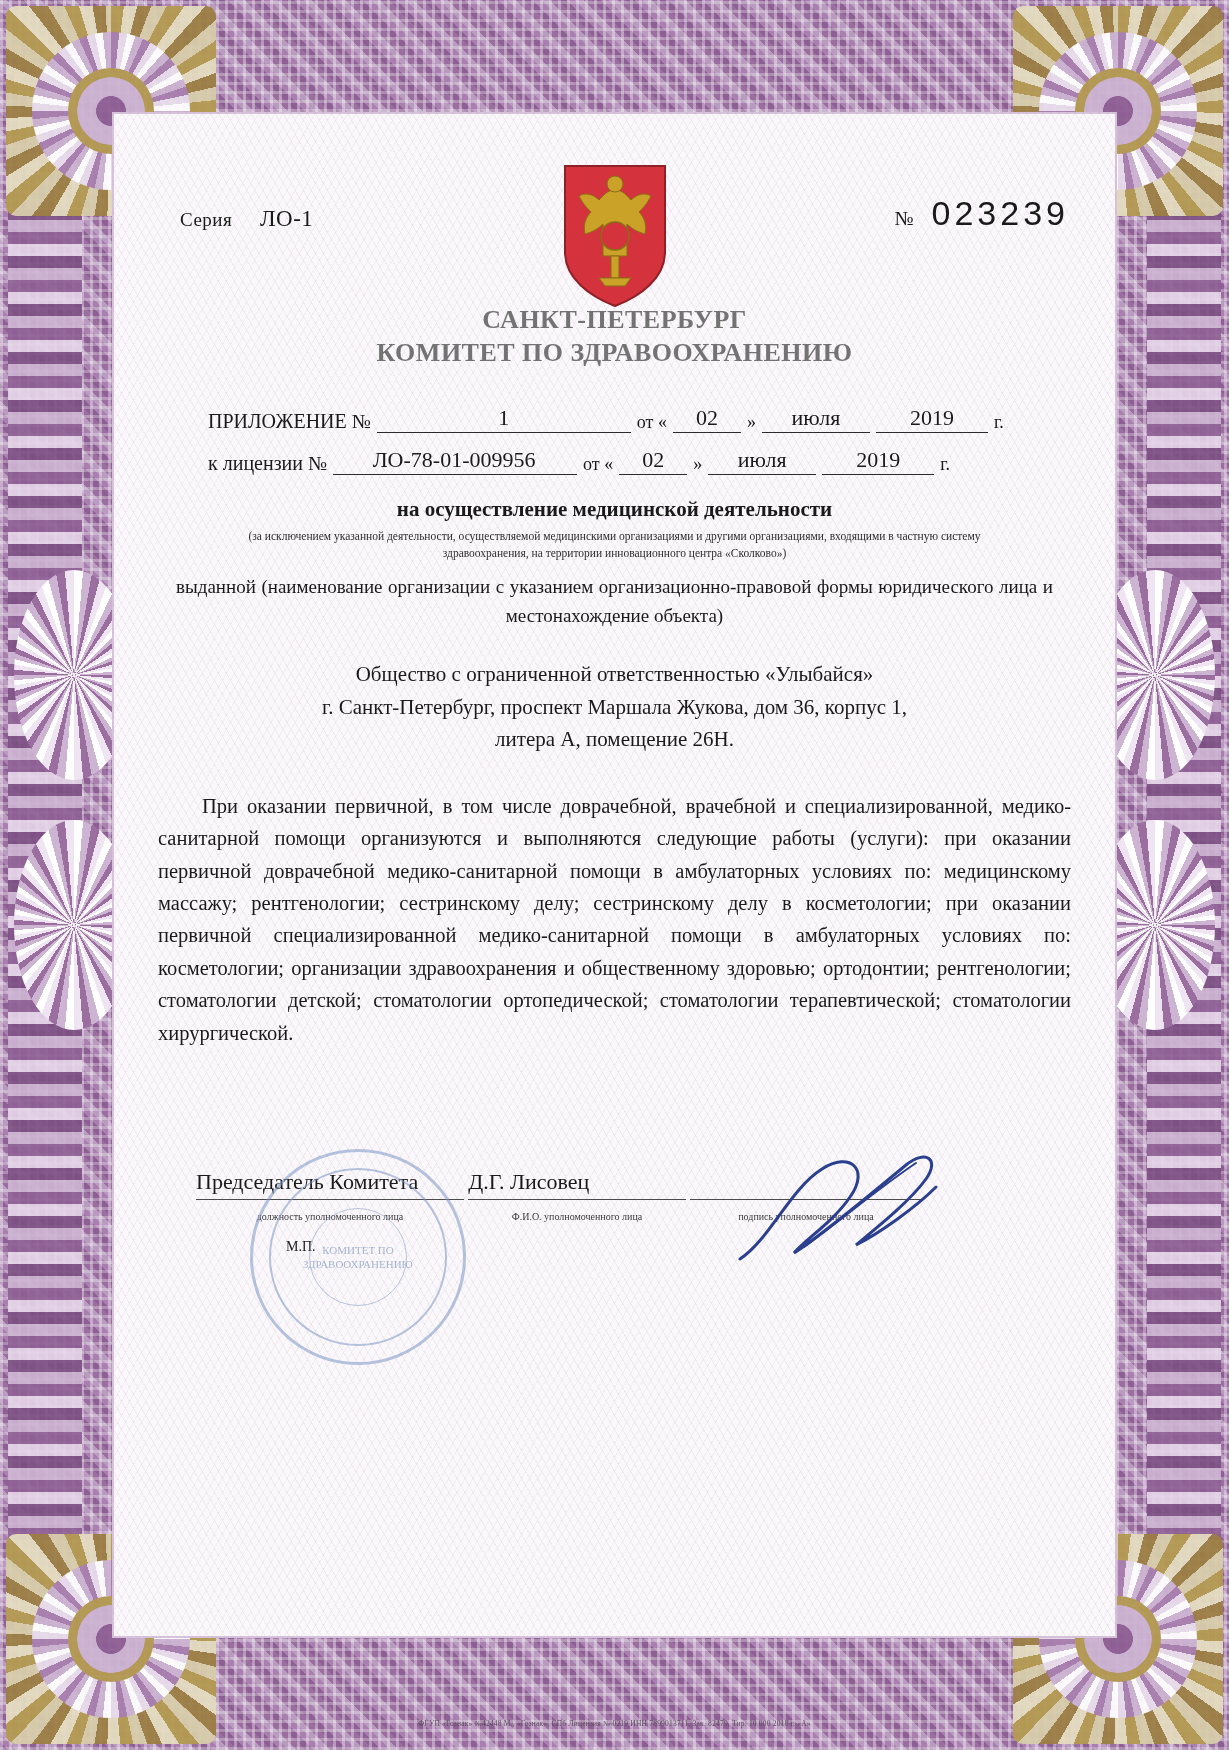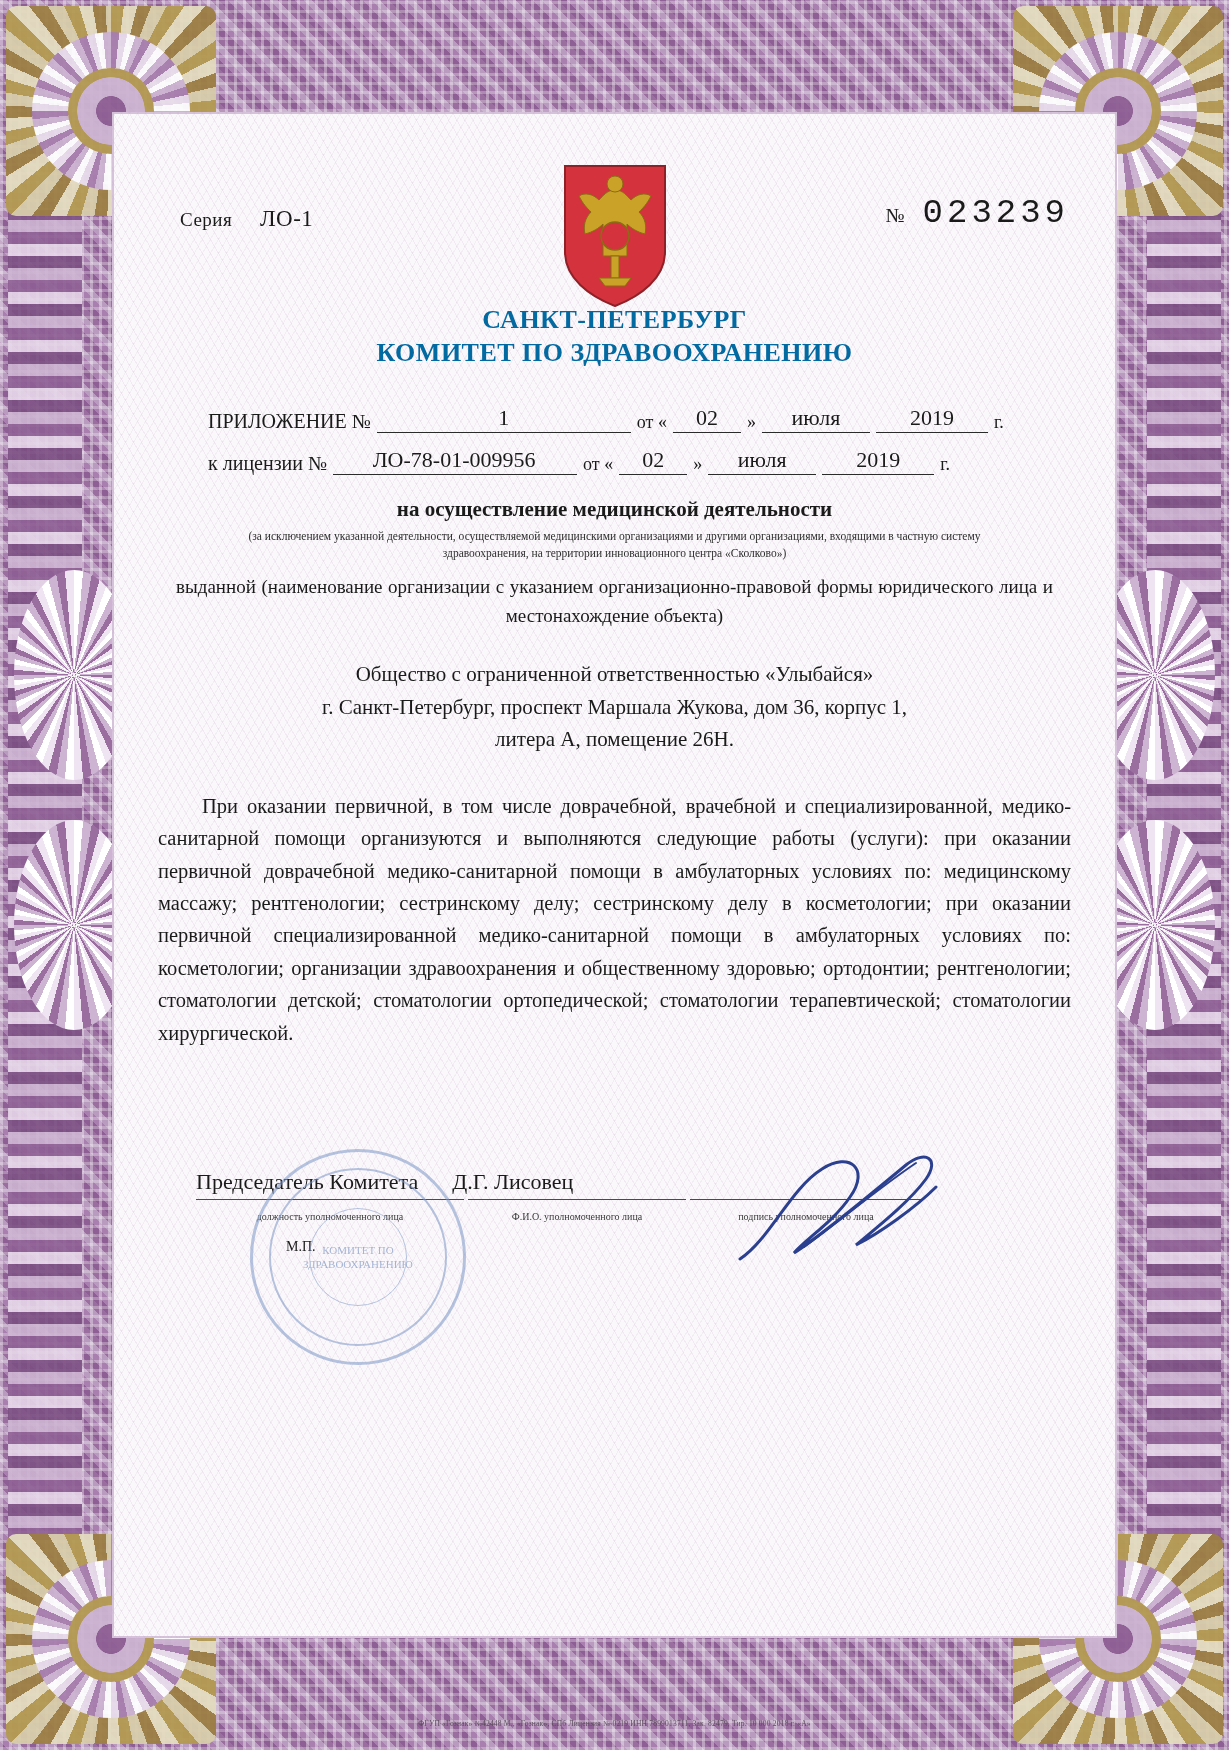--- a/index.html
+++ b/index.html
@@ -147,42 +147,42 @@
   .number {
     position: absolute;
     right: 10px;
     top: 44px;
     font-size: 20px;
     display: flex;
     align-items: baseline;
     gap: 18px;
   }
   .number .num {
-    font-family: Liberation Mono, monospace;
+    font-family: Liberation Sans, sans-serif;
     font-size: 34px;
     letter-spacing: 4px;
   }
 
   .coat {
     position: absolute;
     left: 50%;
     transform: translateX(-50%);
     top: 10px;
     width: 120px;
     height: 150px;
   }
 
   .org-title {
     text-align: center;
     font-size: 26px;
     font-weight: bold;
     letter-spacing: 0.5px;
     line-height: 1.25;
     margin-top: 4px;
-    color: #0369a1;
+    color: #737373;
   }
 
   .appendix-block {
     margin-top: 36px;
     padding-left: 58px;
     font-size: 21px;
   }
   .app-line {
     display: flex;
     align-items: flex-end;
@@ -247,21 +247,21 @@
     margin-top: 120px;
     height: 170px;
   }
   .sig-row {
     display: flex;
     align-items: flex-end;
     gap: 24px;
     padding-left: 46px;
   }
   .sig-post { font-size: 22px; }
-  .sig-name { font-size: 22px; margin-left: 10px; }
+  .sig-name { font-size: 22px; margin-left: 26px; }
   .sig-lines {
     display: flex;
     gap: 4px;
     padding-left: 46px;
     margin-top: 4px;
     font-size: 10px;
     color: #3a3a3a;
   }
   .sig-lines div {
     border-top: 1px solid #4a4a4a;

